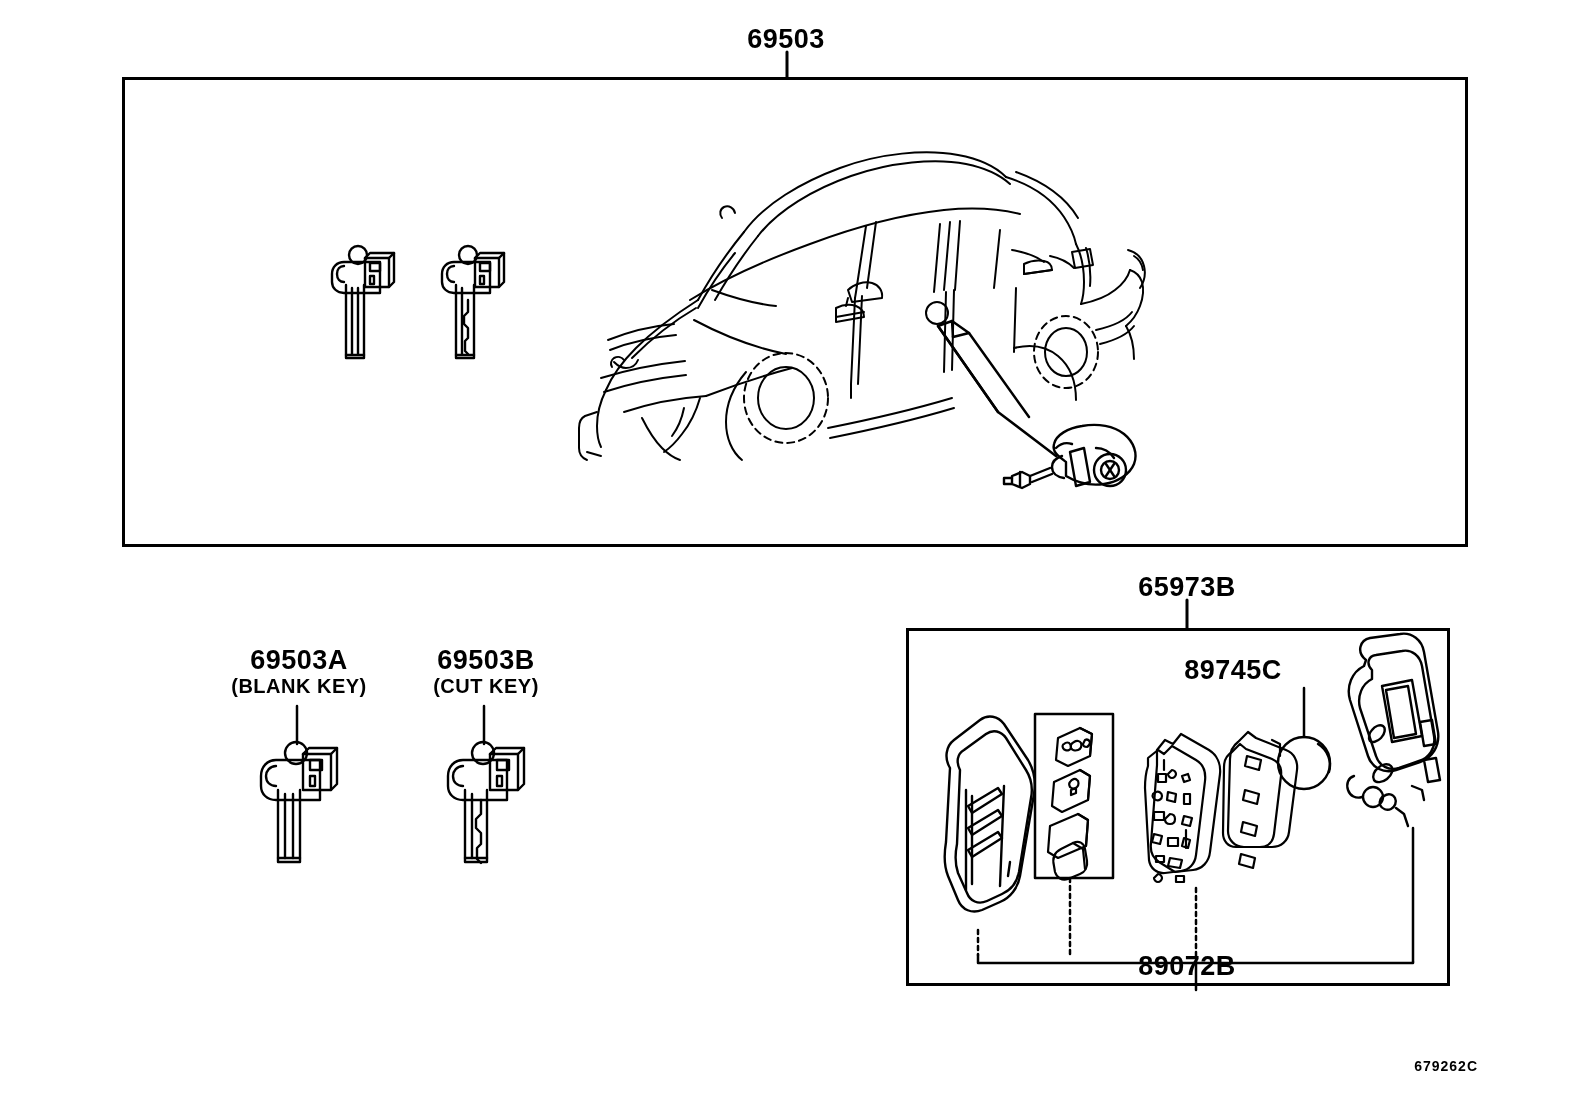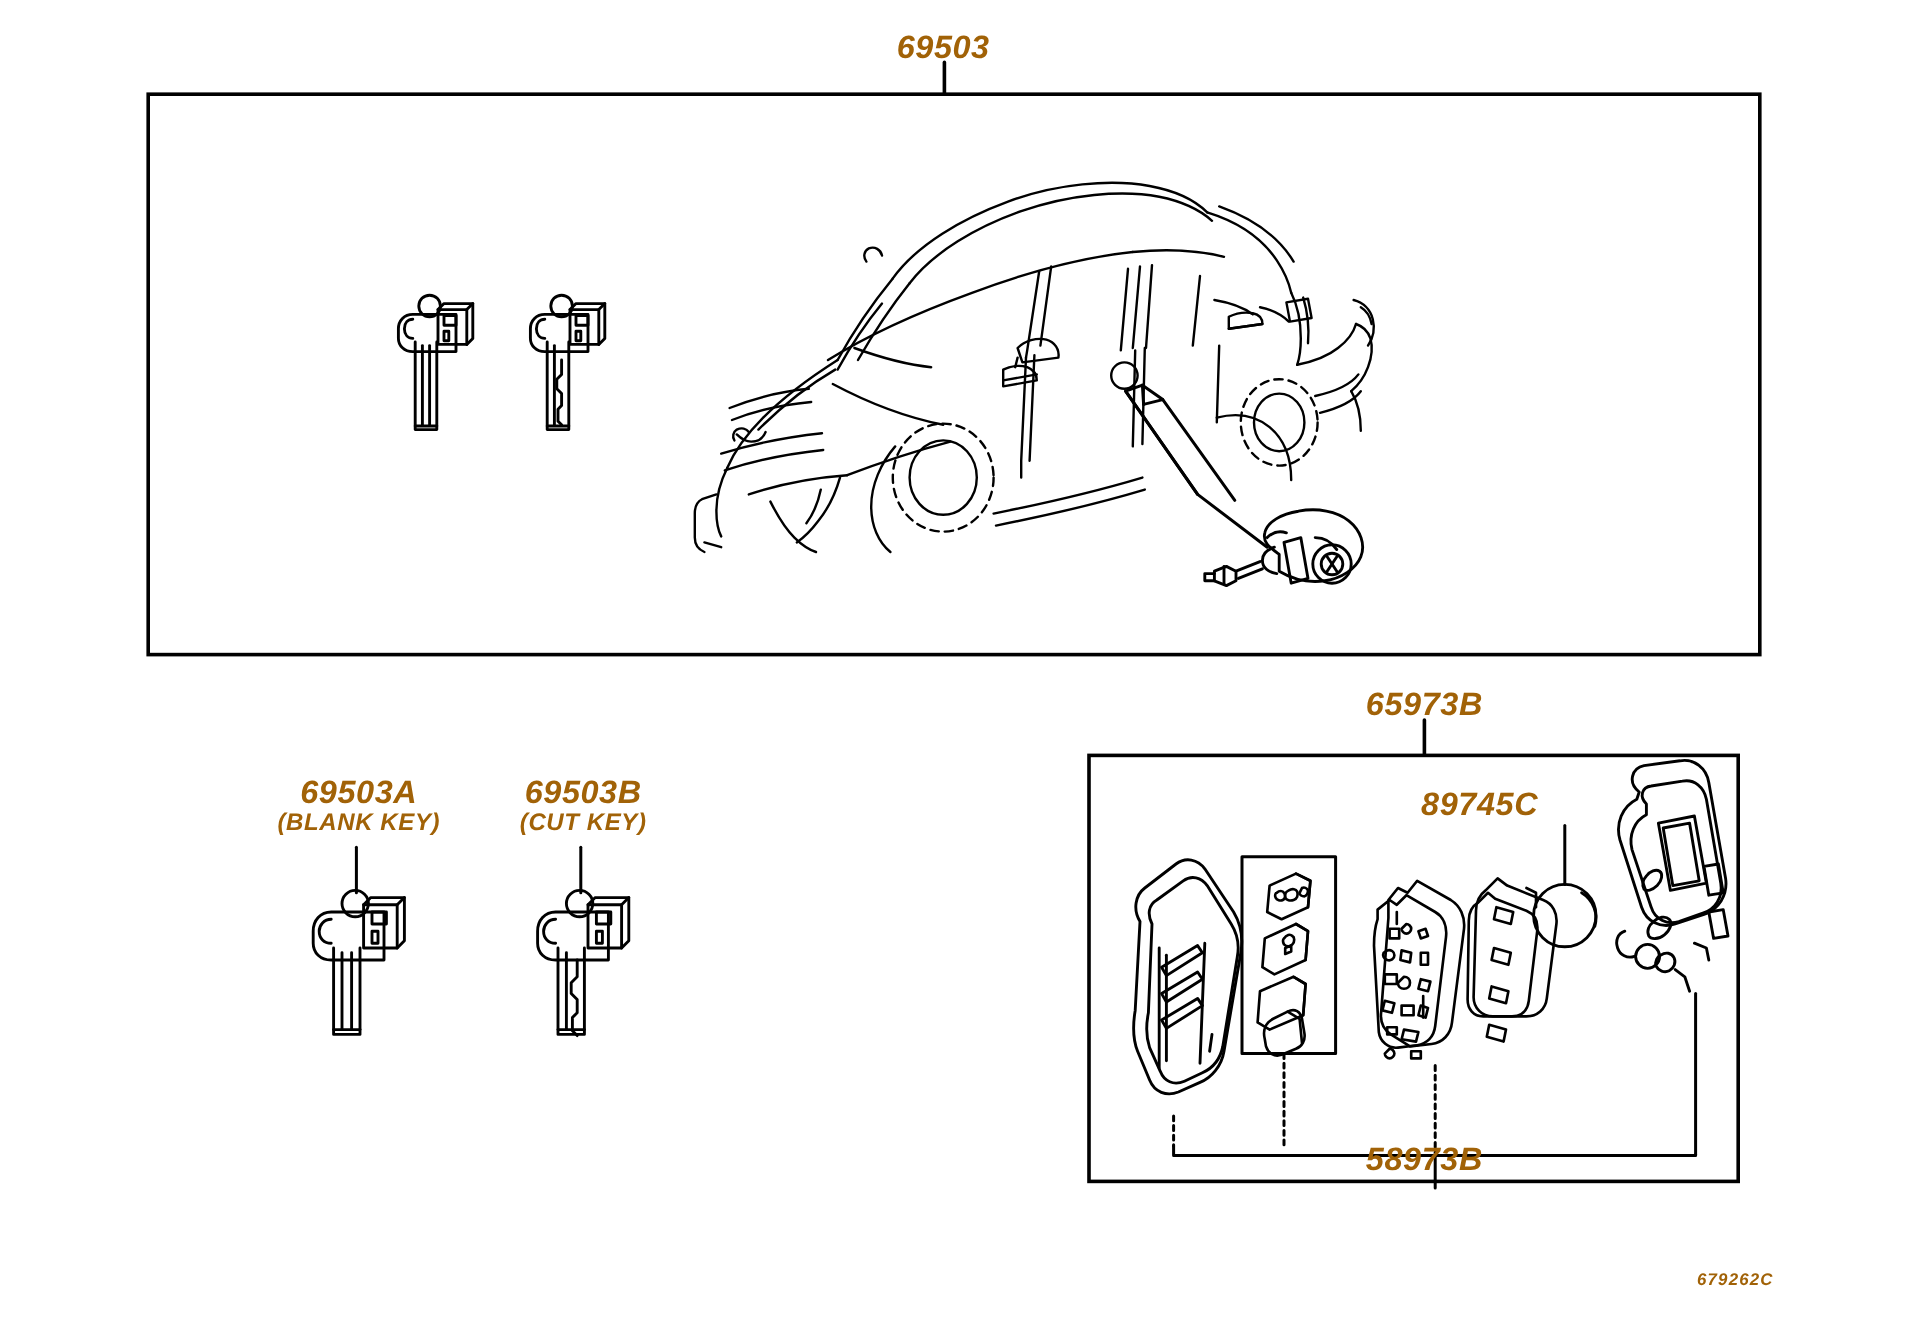--- a/index.html
+++ b/index.html
@@ -14,24 +14,23 @@
     position: relative;
     width: 1592px;
     height: 1099px;
     background: #ffffff;
     overflow: hidden;
   }
   .lbl {
     position: absolute;
     font-family: "Liberation Sans", sans-serif;
     font-weight: bold;
-    color: #a16207;
+    color: #000000;
     white-space: nowrap;
     letter-spacing: 0.5px;
-    font-style: italic;
   }
   .lbl-main { font-size: 27px; }
   .lbl-sub  { font-size: 20px; }
   .lbl-code { font-size: 14px; font-weight: bold; letter-spacing: 1px; }
   .ctr { transform: translateX(-50%); }
   .box {
     position: absolute;
     border: 3px solid #000000;
     box-sizing: border-box;
     background: transparent;
@@ -415,17 +414,17 @@
 
   <div class="lbl lbl-main ctr" style="left:486px; top:645px;">69503B</div>
   <div class="lbl lbl-sub ctr" style="left:486px; top:675px;text-align:right;">(CUT KEY)</div>
 
   <div class="lbl lbl-main ctr" style="left:1187px; top:572px;">65973B</div>
 
   <div class="box" style="left:906px; top:628px; width:544px; height:358px;"></div>
 
   <div class="lbl lbl-main ctr" style="left:1233px; top:655px;">89745C</div>
 
-  <div class="lbl lbl-main ctr" style="left:1187px; top:951px;">58973B</div>
+  <div class="lbl lbl-main ctr" style="left:1187px; top:951px;">89072B</div>
 
   <div class="lbl lbl-code" style="left:1478px; top:1058px; transform:translateX(-100%);">679262C</div>
 
 </div>
 
 </body></html>

